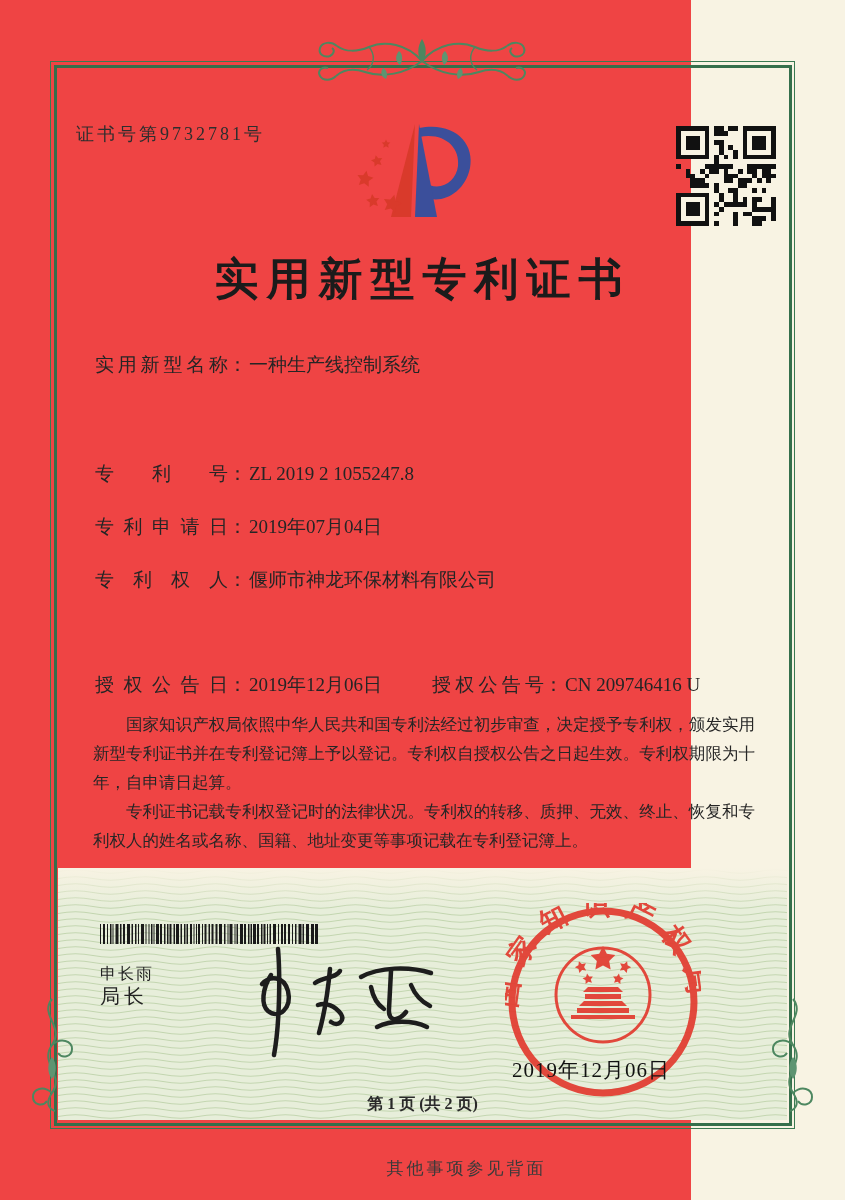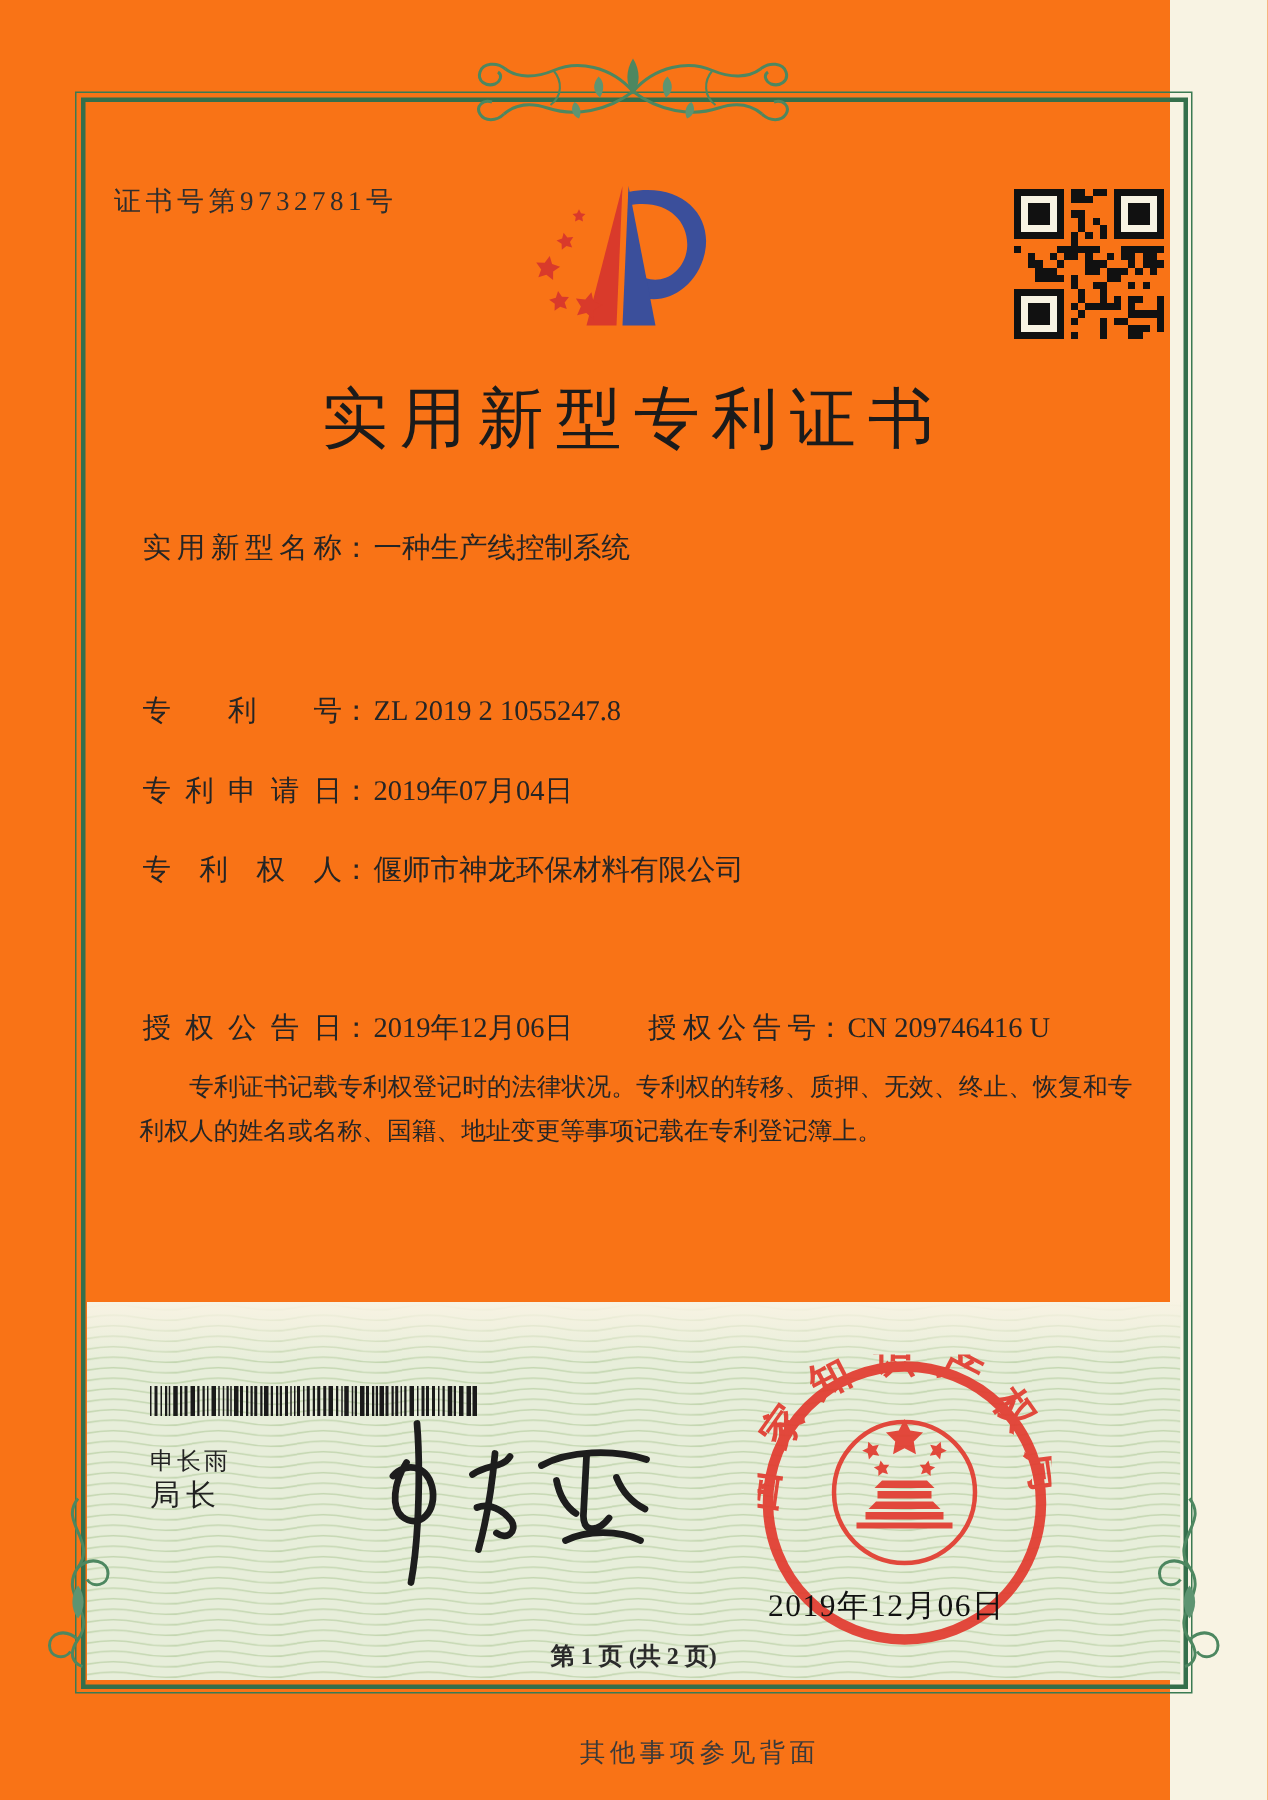--- a/index.html
+++ b/index.html
@@ -1,18 +1,18 @@
 <!DOCTYPE html>
 <html><head>
 <meta charset="utf-8">
 <style>
   html,body{margin:0;padding:0;}
   body{width:845px;height:1200px;background:#f8f3e3;overflow:hidden;
        font-family:"Liberation Serif","DejaVu Serif",serif;}
-  .page{position:relative;width:780px;height:1200px;background:#f97316;}
+  .page{position:relative;width:691px;height:1200px;background:#ef4444;}
 
   
   .frame{position:absolute;left:50px;top:61px;width:743px;height:1066px;
          border:1.5px solid #3a7a52;z-index:3;pointer-events:none;}
   .frame-inner{position:absolute;left:2.5px;top:2.5px;right:2.5px;bottom:2.5px;
          border:3px solid #356f4b;}
 
   
   .green-panel{position:absolute;left:58px;top:868px;width:729px;height:252px;
          background:#e7eeda;z-index:1;overflow:hidden;}
@@ -24,21 +24,21 @@
   .flourish-top{position:absolute;left:287px;top:34px;z-index:4;}
   .flourish-bl{position:absolute;left:25px;top:997px;z-index:4;}
   .flourish-br{position:absolute;left:762px;top:997px;z-index:4;transform:scaleX(-1);}
 
   
   .cert-no{position:absolute;left:76px;top:122px;font-size:18px;letter-spacing:3px;
          color:#2e2e2e;z-index:5;}
   .logo{position:absolute;left:352px;top:120px;z-index:5;}
   .qr{position:absolute;left:676px;top:126px;width:100px;height:100px;z-index:5;}
   .title{position:absolute;left:0;top:250px;width:845px;text-align:center;
-         font-size:44px;font-weight:400;letter-spacing:8px;color:#1b1b1b;z-index:5;}
+         font-size:44px;font-weight:700;letter-spacing:8px;color:#1b1b1b;z-index:5;}
   .frow{position:absolute;left:95px;white-space:nowrap;font-size:19px;color:#252525;z-index:5;}
   .flabel{display:inline-block;width:133px;text-align:justify;text-align-last:justify;
          vertical-align:bottom;}
   .fcolon{margin-right:2px;}
   .grant-no{position:absolute;left:337px;top:0;white-space:nowrap;}
   .grant-no .flabel{width:112px;}
 
   
   .paras{position:absolute;left:93px;top:710px;width:662px;z-index:5;
          font-size:16.5px;line-height:29px;color:#262626;text-align:justify;}
@@ -264,20 +264,21 @@
     <span class="flabel">专利权人</span><span class="fcolon">：</span><span>偃师市神龙环保材料有限公司</span>
   </div>
   <div class="frow" style="top:672px">
     <span class="flabel">授权公告日</span><span class="fcolon">：</span><span>2019年12月06日</span>
     <span class="grant-no">
       <span class="flabel">授权公告号</span><span class="fcolon">：</span><span>CN 209746416 U</span>
     </span>
   </div>
 
   <div class="paras">
+    <p>国家知识产权局依照中华人民共和国专利法经过初步审查，决定授予专利权，颁发实用新型专利证书并在专利登记簿上予以登记。专利权自授权公告之日起生效。专利权期限为十年，自申请日起算。</p>
     <p>专利证书记载专利权登记时的法律状况。专利权的转移、质押、无效、终止、恢复和专利权人的姓名或名称、国籍、地址变更等事项记载在专利登记簿上。</p>
   </div>
 
   <div class="barcode" id="barcodeBox"><svg width="220" height="20">
         <rect x="0" y="0" width="1" height="20" fill="#1a1a1a"></rect>
         <rect x="3" y="0" width="2" height="20" fill="#1a1a1a"></rect>
         <rect x="7" y="0" width="1" height="20" fill="#1a1a1a"></rect>
         <rect x="10" y="0" width="1.5" height="20" fill="#1a1a1a"></rect>
         <rect x="12.5" y="0" width="1" height="20" fill="#1a1a1a"></rect>
         <rect x="15.5" y="0" width="3" height="20" fill="#1a1a1a"></rect>

